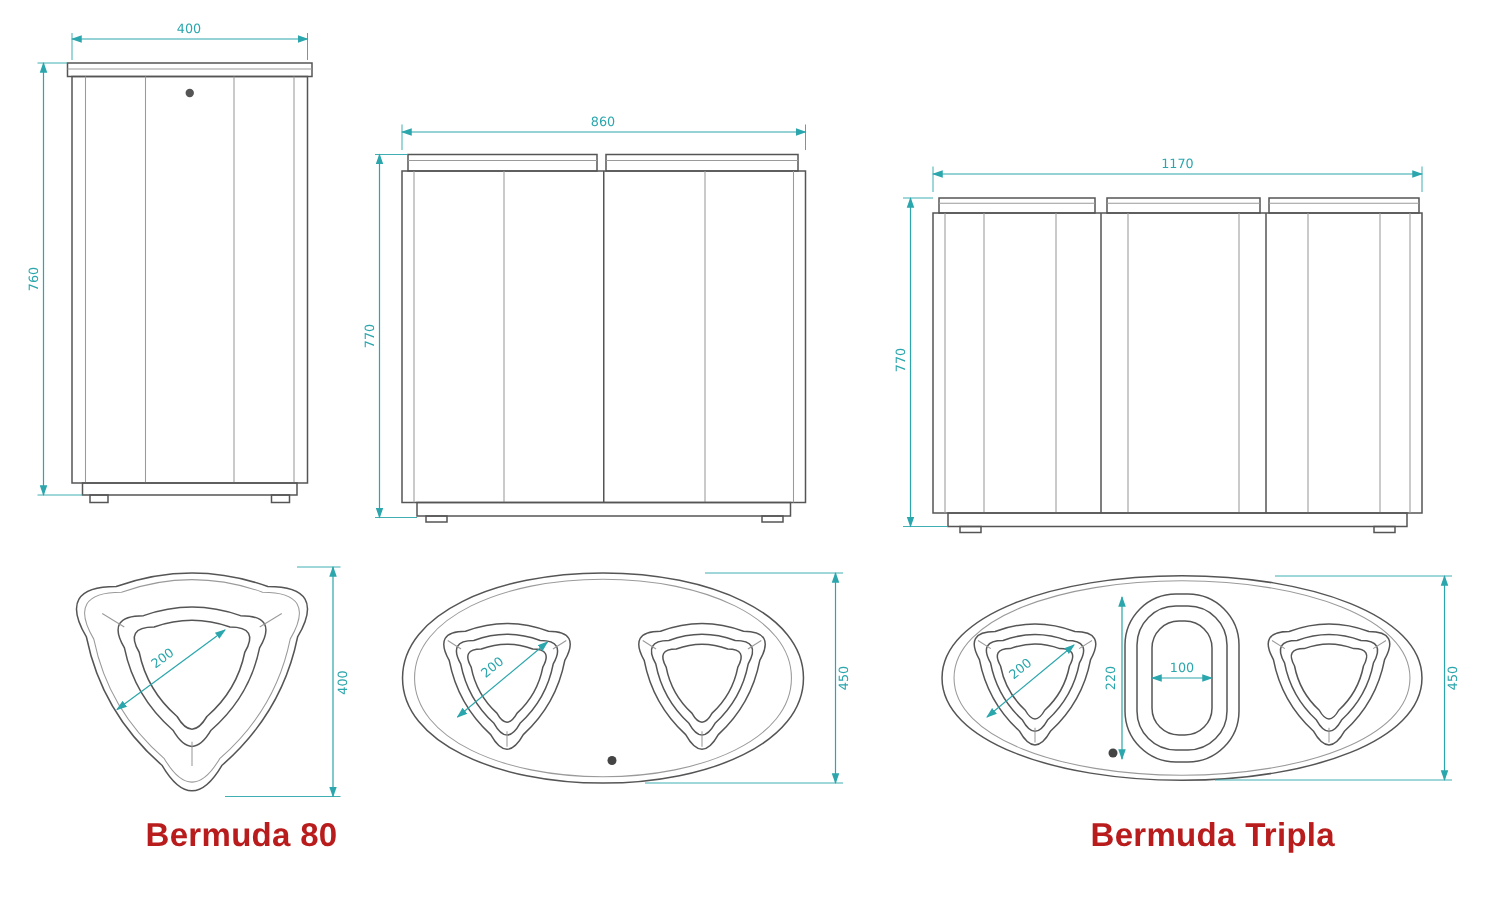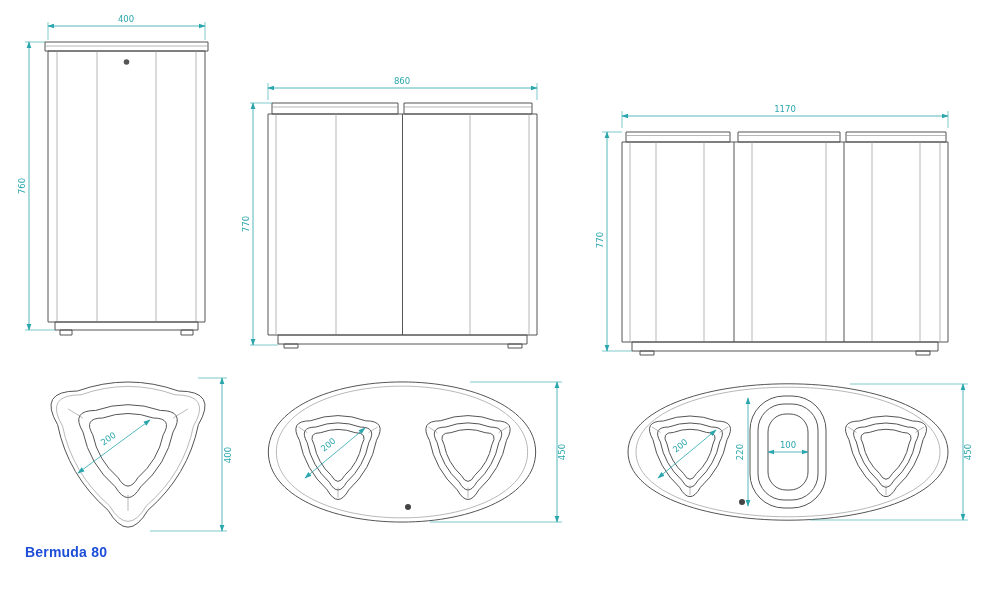--- a/index.html
+++ b/index.html
@@ -6,22 +6,22 @@
   .stage{position:relative;width:1000px;height:601px;background:#fff;overflow:hidden;
          font-family:"Liberation Sans",sans-serif;}
   svg{position:absolute;left:0;top:0;}
   
   .outline{fill:none;stroke:#555555;stroke-width:1;}
   .thin{fill:none;stroke:#9a9a9a;stroke-width:0.7;}
   .dim{fill:none;stroke:#2aa6ac;stroke-width:0.8;}
   .ext{fill:none;stroke:#2aa6ac;stroke-width:0.6;}
   .dimtext{fill:#2aa6ac;font-family:"DejaVu Sans",sans-serif;font-size:8.5px;text-anchor:middle;}
   line,path,rect,circle,use{vector-effect:non-scaling-stroke;}
-  .product-label{position:absolute;top:544px;width:200px;text-align:left;
-                 font-size:14px;font-weight:600;color:#1d4ed8;letter-spacing:0.2px;}
+  .product-label{position:absolute;top:544px;width:200px;text-align:right;
+                 font-size:22px;font-weight:600;color:#b91c1c;letter-spacing:0.2px;}
 </style>
 </head>
 <body>
 
 <div class="stage">
 
 <svg width="1000" height="601" viewBox="0 0 1000 601">
   <defs>
     <marker id="ah" viewBox="0 0 10 10" refX="9" refY="5" markerWidth="9" markerHeight="9" orient="auto-start-reverse">
       <path d="M0,1.5 L10,5 L0,8.5 z" fill="#2aa6ac"></path>
@@ -217,14 +217,15 @@
   </g>
   <g>
     <line class="ext" x1="850" y1="384" x2="968" y2="384"></line>
     <line class="ext" x1="810" y1="520" x2="968" y2="520"></line>
     <line class="dim" x1="963" y1="384" x2="963" y2="520" marker-start="url(#ah)" marker-end="url(#ah)"></line>
     <text class="dimtext" x="971" y="452" transform="rotate(-90 971 452)">450</text>
   </g>
 </svg>
 
 <div class="product-label" style="left:25px">Bermuda 80</div>
+<div class="product-label" style="left:690px">Bermuda Tripla</div>
 
 </div>
 
 </body></html>

